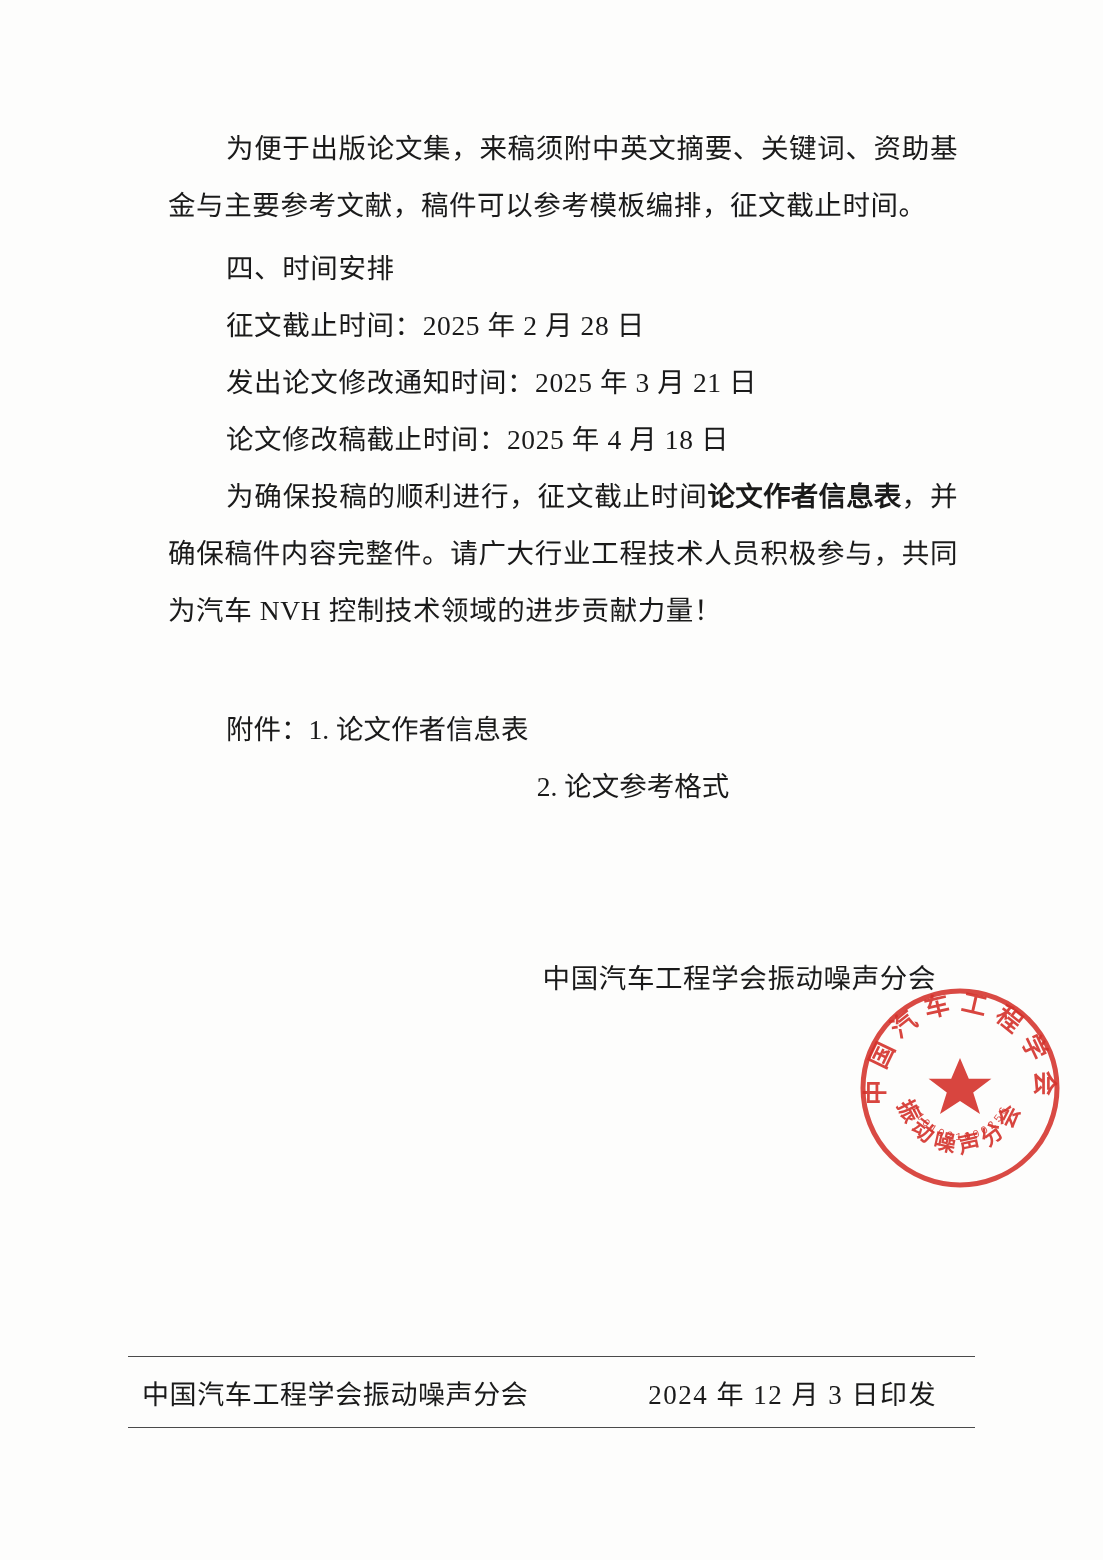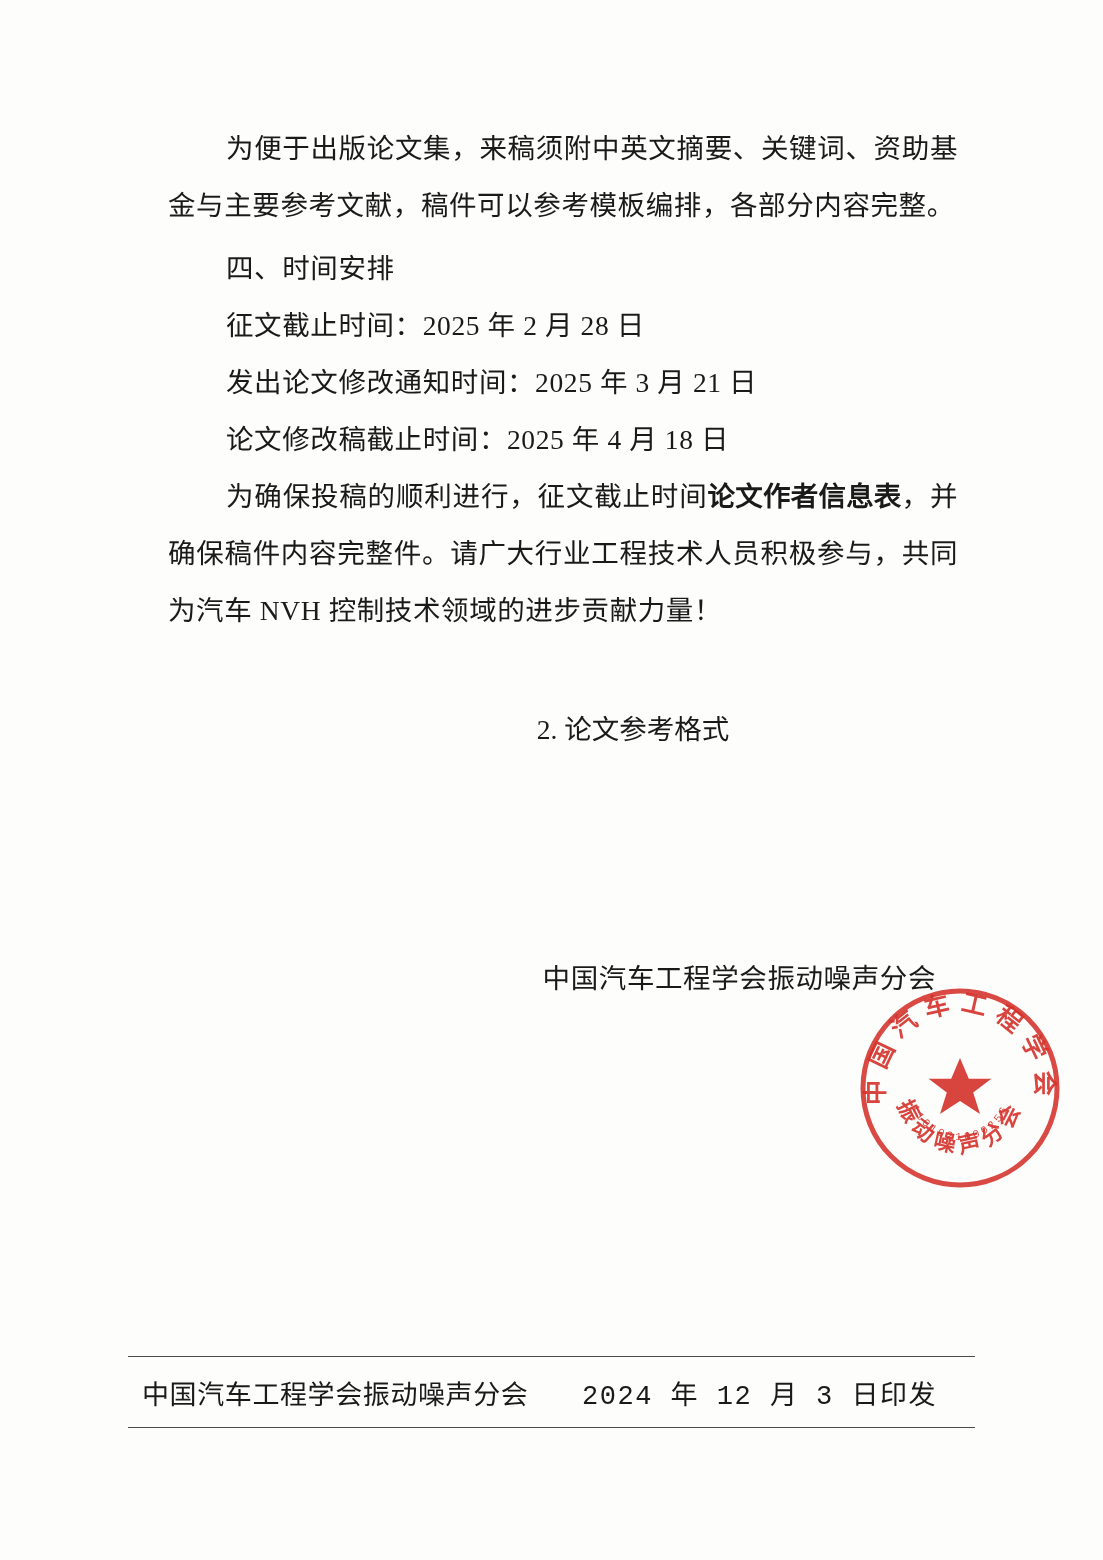--- a/index.html
+++ b/index.html
@@ -117,43 +117,44 @@
     right: 0;
     bottom: 0;
     display: flex;
     align-items: center;
     justify-content: space-between;
     padding: 0 14px;
     font-size: 27px;
     letter-spacing: 0.6px;
   }
   .footer-left { white-space: nowrap; }
-  .footer-right { white-space: nowrap; letter-spacing: 1.5px; padding-right: 24px; font-family: Liberation Mono, monospace;}
+  .footer-right { white-space: nowrap; letter-spacing: 1.5px; padding-right: 24px;}
 </style>
 </head>
 <body>
 
 <div class="page">
 
   <div class="content">
 
-    <p class="para indent block">为便于出版论文集，来稿须附中英文摘要、关键词、资助基金与主要参考文献，稿件可以参考模板编排，各部分内容完整。</p>
+    <p class="para indent block">为便于出版论文集，来稿须附中英文摘要、关键词、资助基金与主要参考文献，稿件可以参考模板编排，征文截止时间。</p>
 
     <div class="spacer-sm"></div>
 
     <p class="para indent block">四、时间安排</p>
 
     <p class="para indent block">征文截止时间：2025 年 2 月 28 日</p>
     <p class="para indent block">发出论文修改通知时间：2025 年 3 月 21 日</p>
     <p class="para indent block">论文修改稿截止时间：2025 年 4 月 18 日</p>
 
     <p class="para indent block"><span>为确保投稿的顺利进行，征文截止时间</span><span class="bold-inline">论文作者信息表</span><span>，并确保稿件内容完整件。请广大行业工程技术人员积极参与，共同为汽车 NVH 控制技术领域的进步贡献力量！</span></p>
 
     <div class="spacer-lg"></div>
 
+    <p class="attach-line">附件：1. 论文作者信息表</p>
     <p class="attach-line-2">2. 论文参考格式</p>
 
     <div class="signature-block">
       <p class="sig-line">中国汽车工程学会振动噪声分会</p>
     </div>
 
     <div class="seal">
       <svg width="208" height="208" viewBox="0 0 208 208" xmlns="http://www.w3.org/2000/svg">
         <defs>
           <path id="arcTop" d="M 28,104 A 76,76 0 0 1 180,104"></path>

